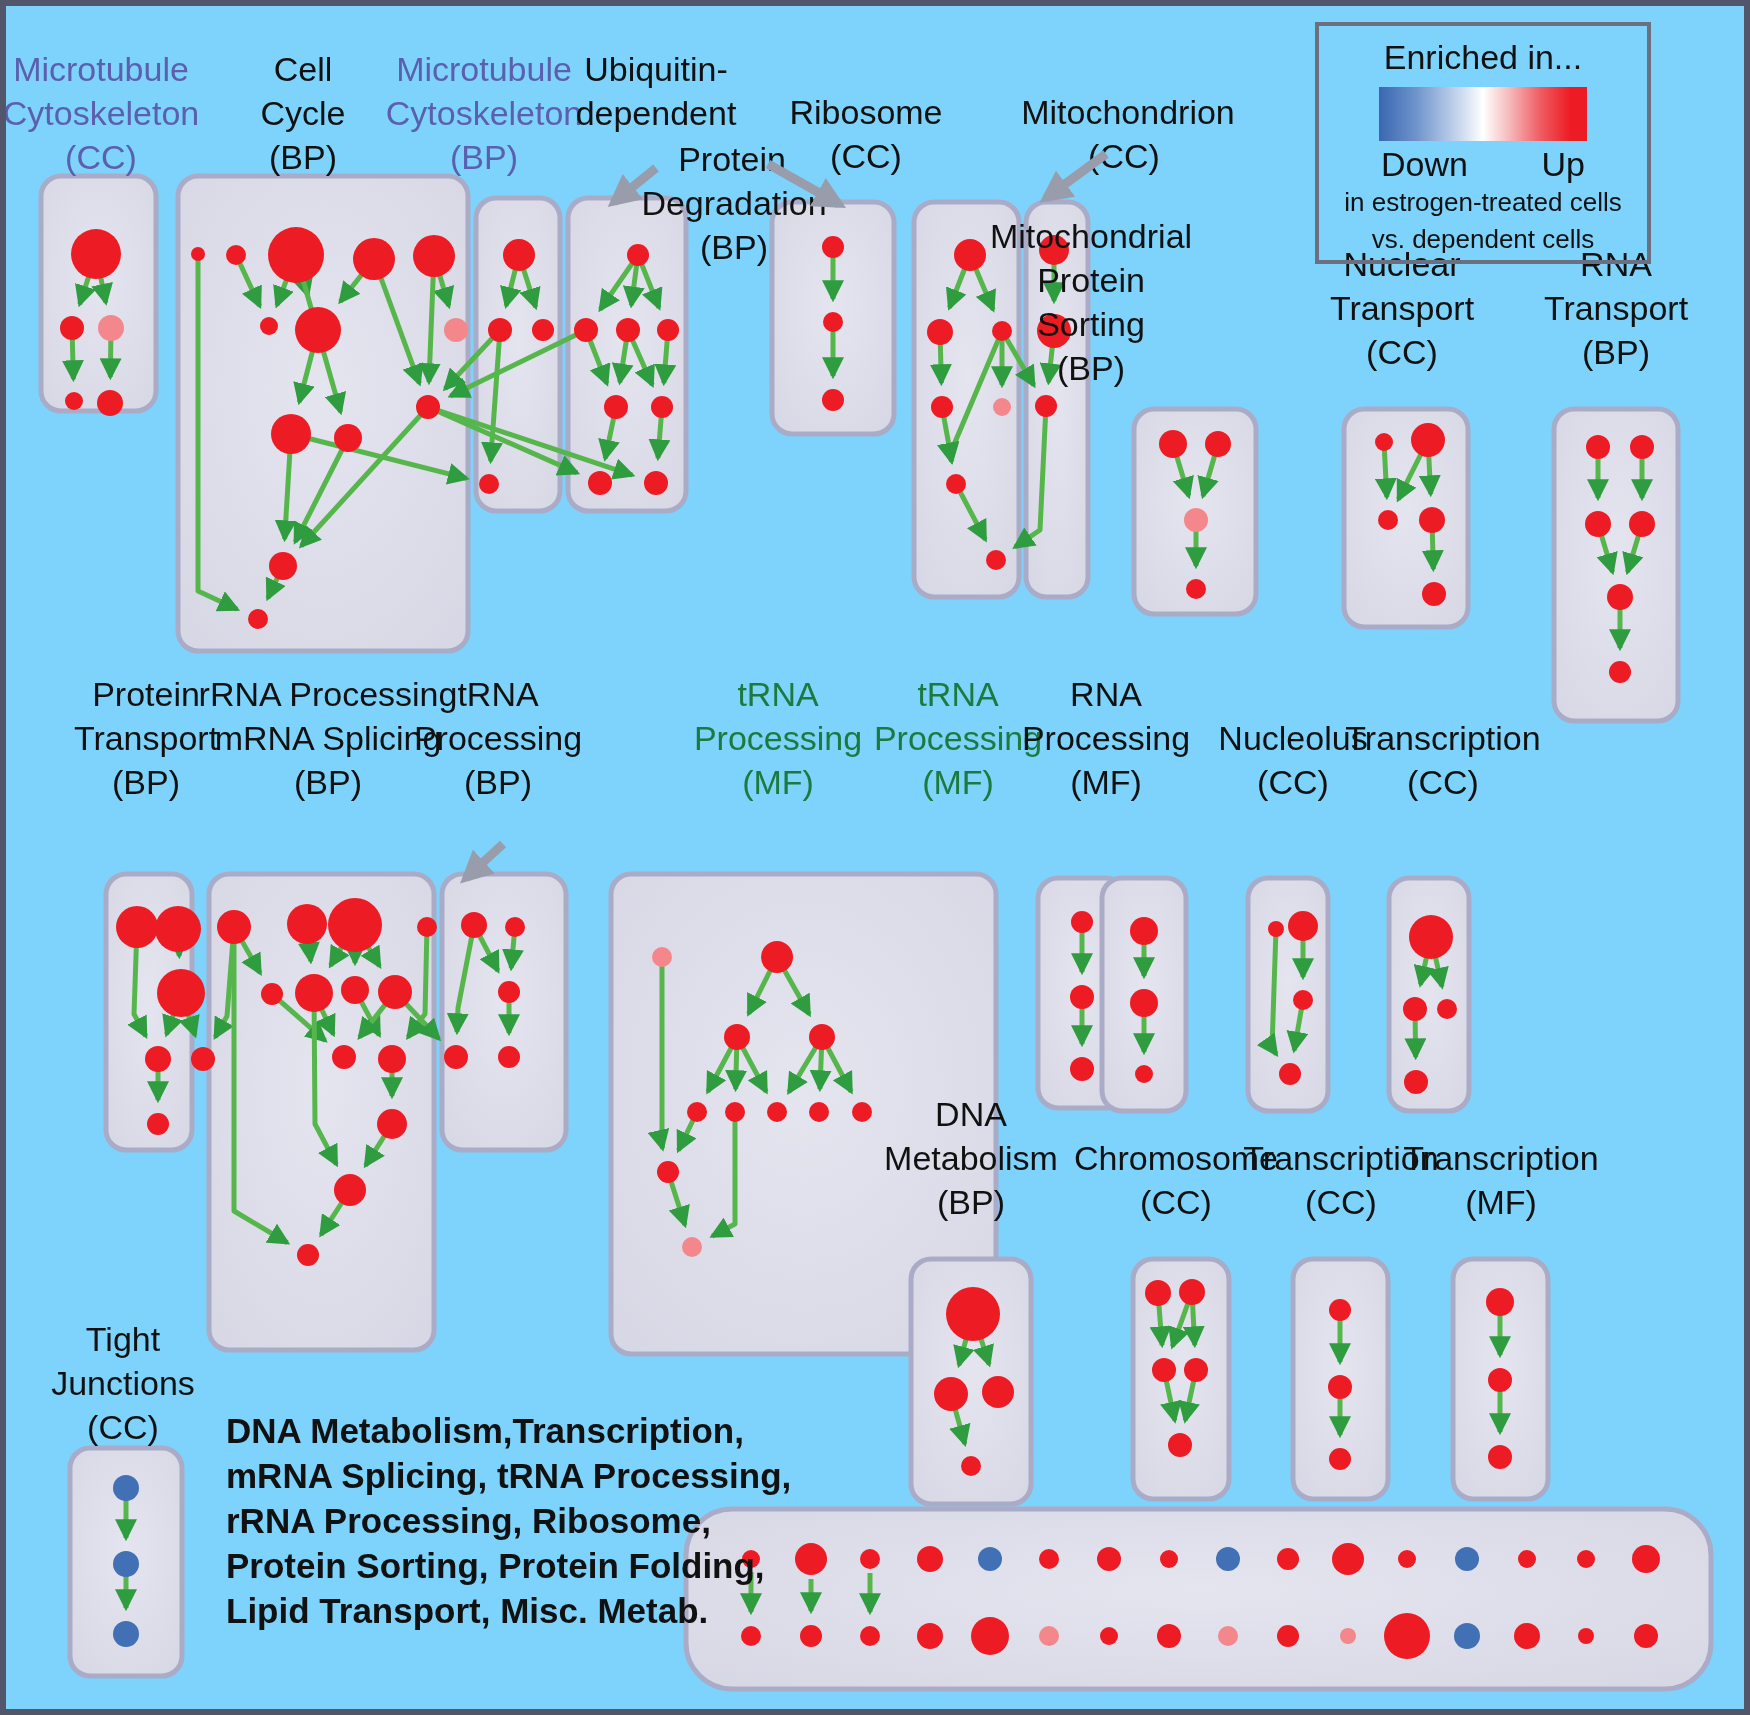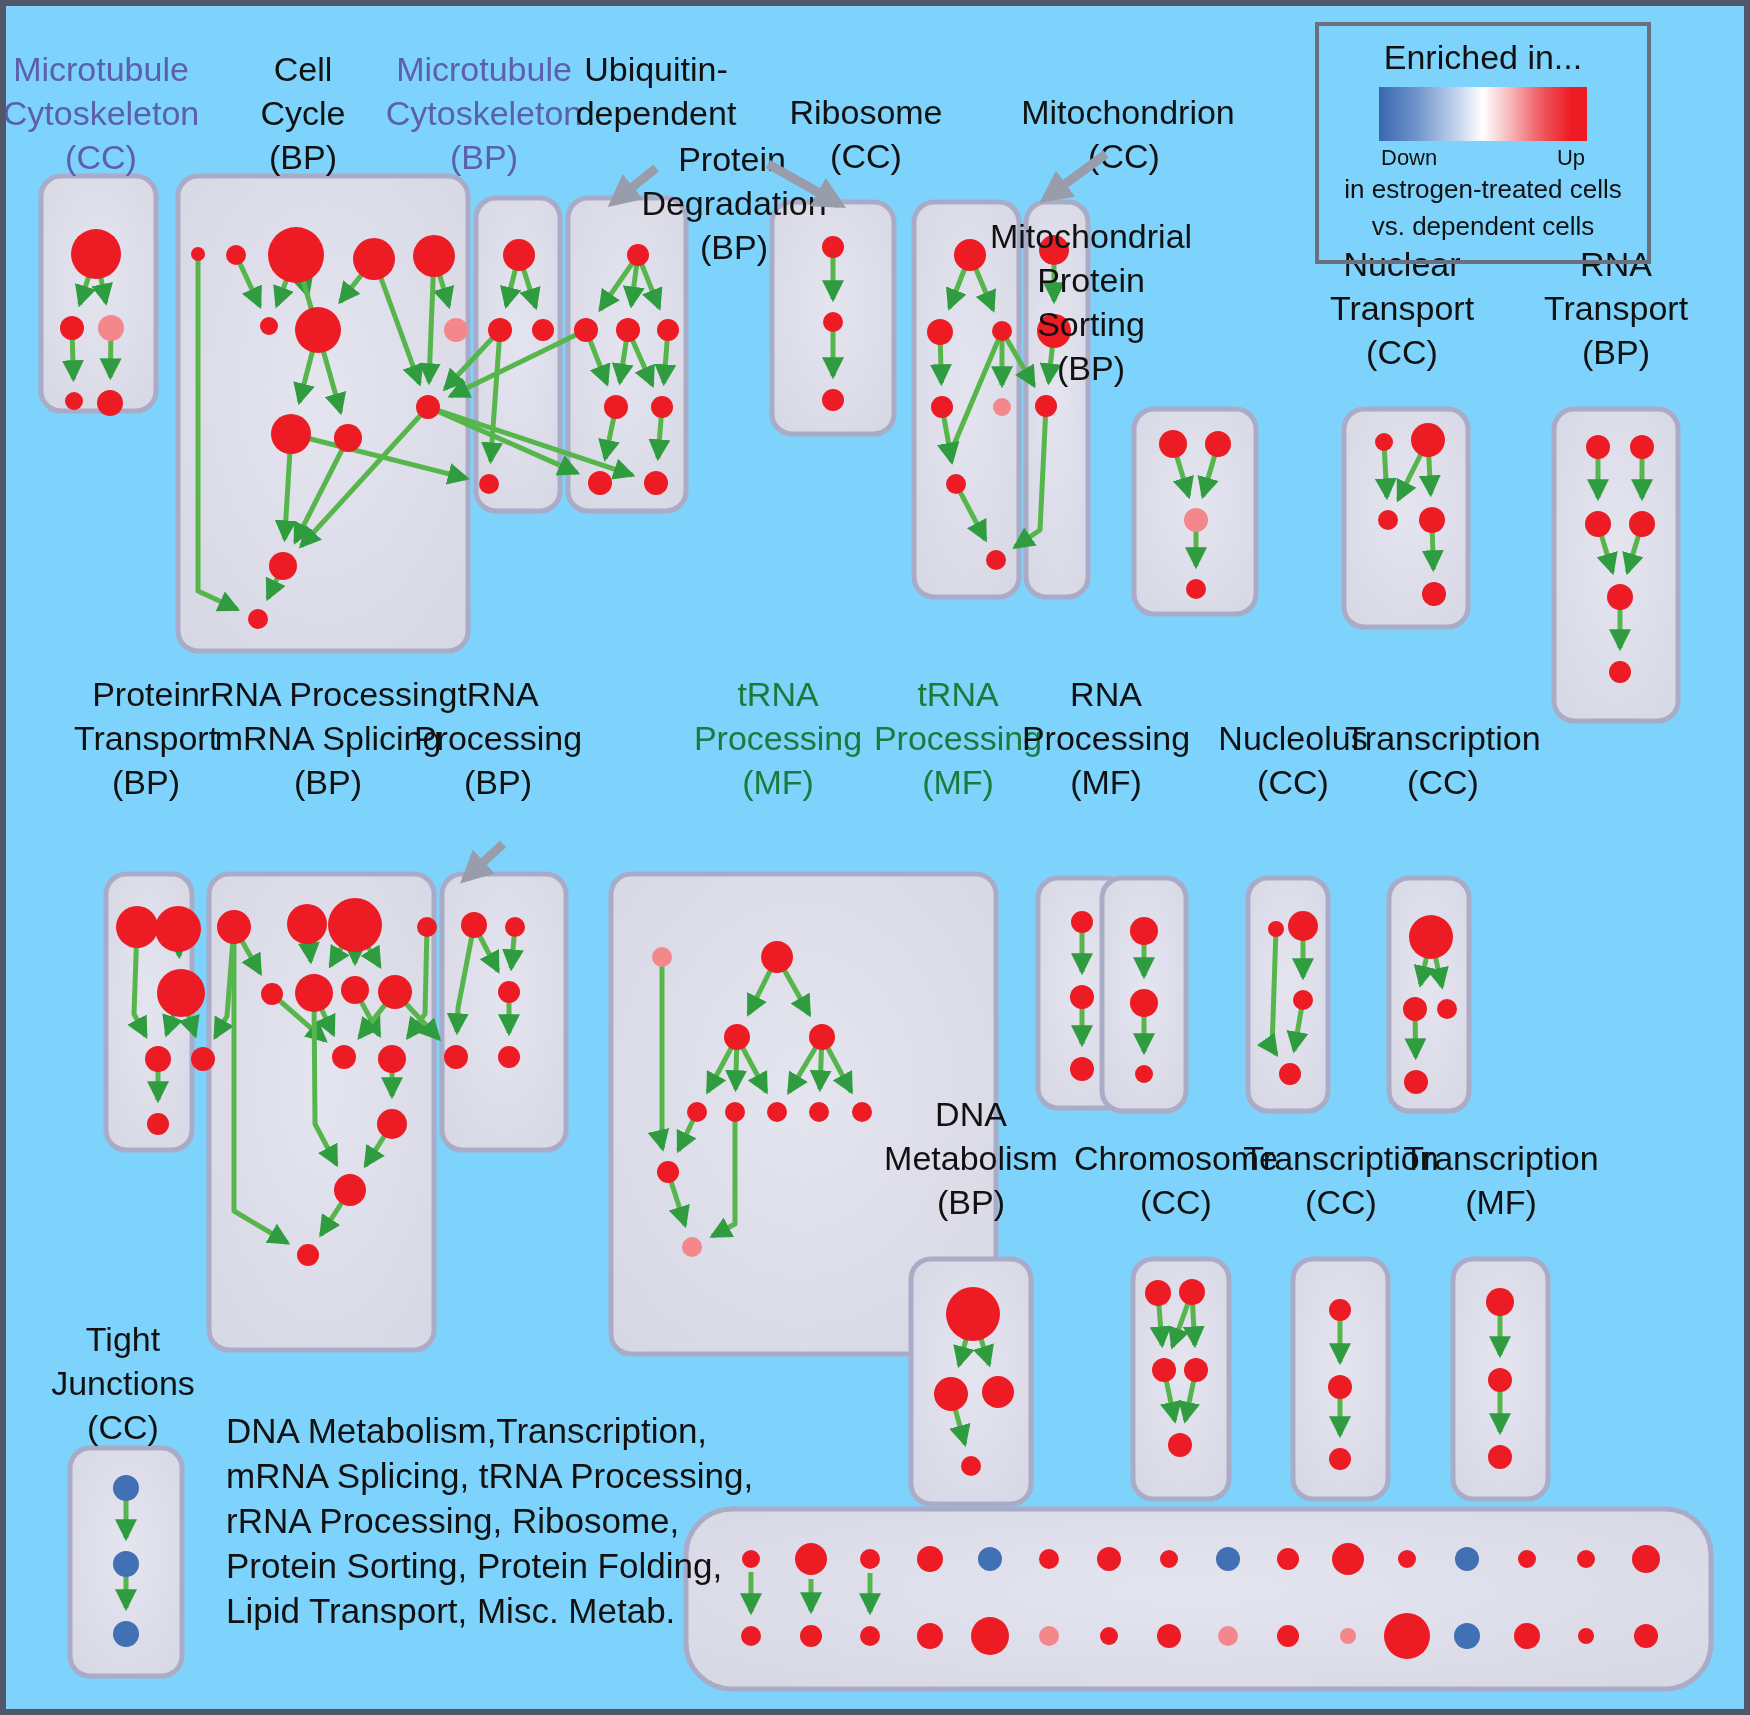--- a/index.html
+++ b/index.html
@@ -20,25 +20,25 @@
   .clabel{font-size:34px;font-weight:500;letter-spacing:0px;}
   .legend{
     position:absolute;left:1309px;top:16px;width:336px;height:242px;
     border:4px solid #6b7080;box-sizing:border-box;text-align:center;color:#111;
   }
   .legend-title{font-size:34px;margin-top:12px;font-weight:500;}
   .legend-bar{
     width:208px;height:54px;margin:10px auto 4px auto;
     background:linear-gradient(90deg,#3a67b1 0%,#6f94cc 18%,#cfdcf0 40%,#ffffff 50%,#f6bdbf 62%,#ef5a61 78%,#ed1c24 92%);
   }
-  .legend-row{display:flex;justify-content:space-between;padding:0 62px;font-size:22px;font-weight:500;}
+  .legend-row{display:flex;justify-content:space-between;padding:0 62px;font-size:34px;font-weight:500;}
   .legend-sub{font-size:26px;line-height:37px;}
   .textblock{
     position:absolute;left:220px;top:1402px;width:660px;
-    font-size:35px;line-height:45px;color:#111;font-weight:400;
+    font-size:35px;line-height:45px;color:#111;font-weight:700;
   }
 </style>
 </head>
 <body>
 
 <div class="stage">
 
   <svg id="net" width="1738" height="1703" viewBox="0 0 1738 1703">
     <defs>
       <radialGradient id="boxg" cx="50%" cy="45%" r="80%">

